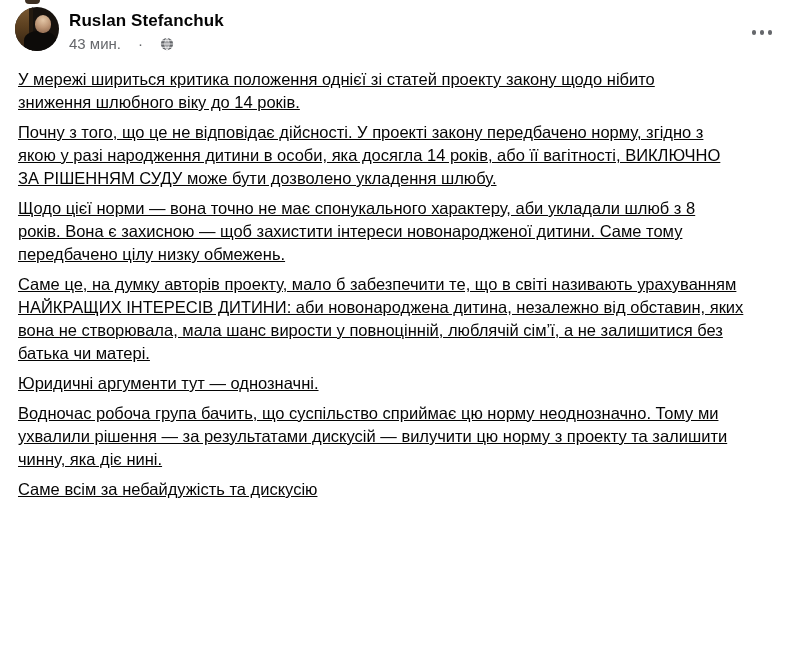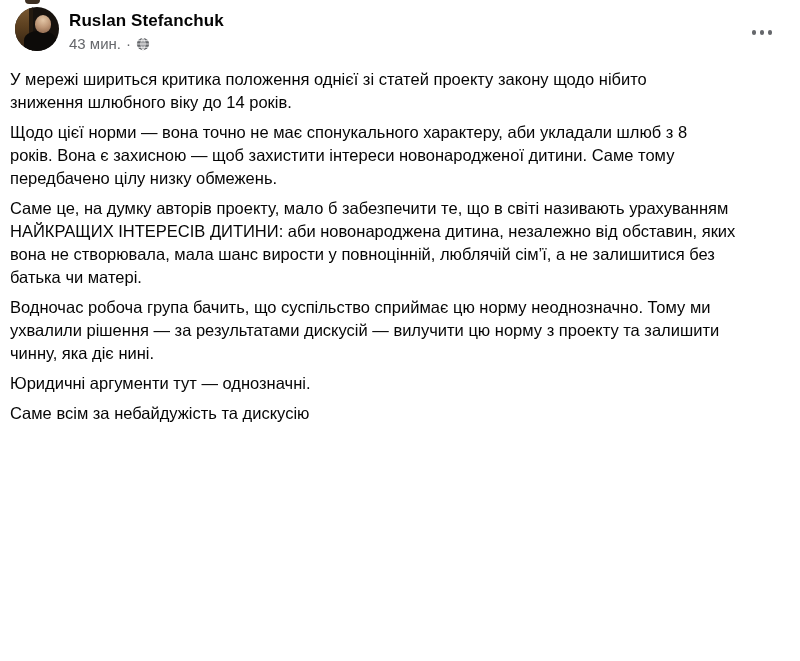--- a/index.html
+++ b/index.html
@@ -64,21 +64,21 @@
     font-size: 17px;
     font-weight: bold;
     color: #050505;
     line-height: 20px;
     letter-spacing: 0.1px;
     cursor: pointer;
   }
   .meta {
     display: flex;
     align-items: center;
-    gap: 5px;
+    gap: 17px;
     margin-top: 4px;
     font-size: 15px;
     color: #65676B;
     line-height: 17px;
   }
   .meta .timestamp { cursor: pointer; }
   .meta .sep { color: #65676B; }
   .globe { display: block; }
   .more-button {
     position: absolute;
@@ -90,25 +90,26 @@
     cursor: pointer;
     align-items: center;
   }
   .more-dot {
     width: 4.5px; height: 4.5px;
     border-radius: 50%;
     background: #65676B;
   }
   .post-body { padding: 16px 9px 0 10px; }
   .post-body p {
-    margin: 0 0 7px 0;
+    margin: 0 0 7px 8px;
     font-size: 16.5px;
     line-height: 23px;
     color: #050505;
     white-space: pre-line;
+    text-decoration: underline;
   }
 </style>
 </head>
 <body>
 
 <div class="post">
 
   <div class="crop-artifact"></div>
 
   <div class="post-header">
@@ -138,27 +139,30 @@
       <span class="more-dot"></span>
       <span class="more-dot"></span>
       <span class="more-dot"></span>
     </button>
 
   </div>
 
   <div class="post-body">
     <p>У мережі шириться критика положення однієї зі статей проекту закону щодо нібито
 зниження шлюбного віку до 14 років.</p>
+    <p>Почну з того, що це не відповідає дійсності. У проекті закону передбачено норму, згідно з
+якою у разі народження дитини в особи, яка досягла 14 років, або її вагітності, ВИКЛЮЧНО
+ЗА РІШЕННЯМ СУДУ може бути дозволено укладення шлюбу.</p>
     <p>Щодо цієї норми — вона точно не має спонукального характеру, аби укладали шлюб з 8
 років. Вона є захисною — щоб захистити інтереси новонародженої дитини. Саме тому
 передбачено цілу низку обмежень.</p>
     <p>Саме це, на думку авторів проекту, мало б забезпечити те, що в світі називають урахуванням
 НАЙКРАЩИХ ІНТЕРЕСІВ ДИТИНИ: аби новонароджена дитина, незалежно від обставин, яких
 вона не створювала, мала шанс вирости у повноцінній, люблячій сім’ї, а не залишитися без
 батька чи матері.</p>
+    <p>Юридичні аргументи тут — однозначні.</p>
     <p>Водночас робоча група бачить, що суспільство сприймає цю норму неоднозначно. Тому ми
 ухвалили рішення — за результатами дискусій — вилучити цю норму з проекту та залишити
 чинну, яка діє нині.</p>
-    <p>Юридичні аргументи тут — однозначні.</p>
     <p>Саме всім за небайдужість та дискусію</p>
   </div>
 
 </div>
 
 </body></html>

